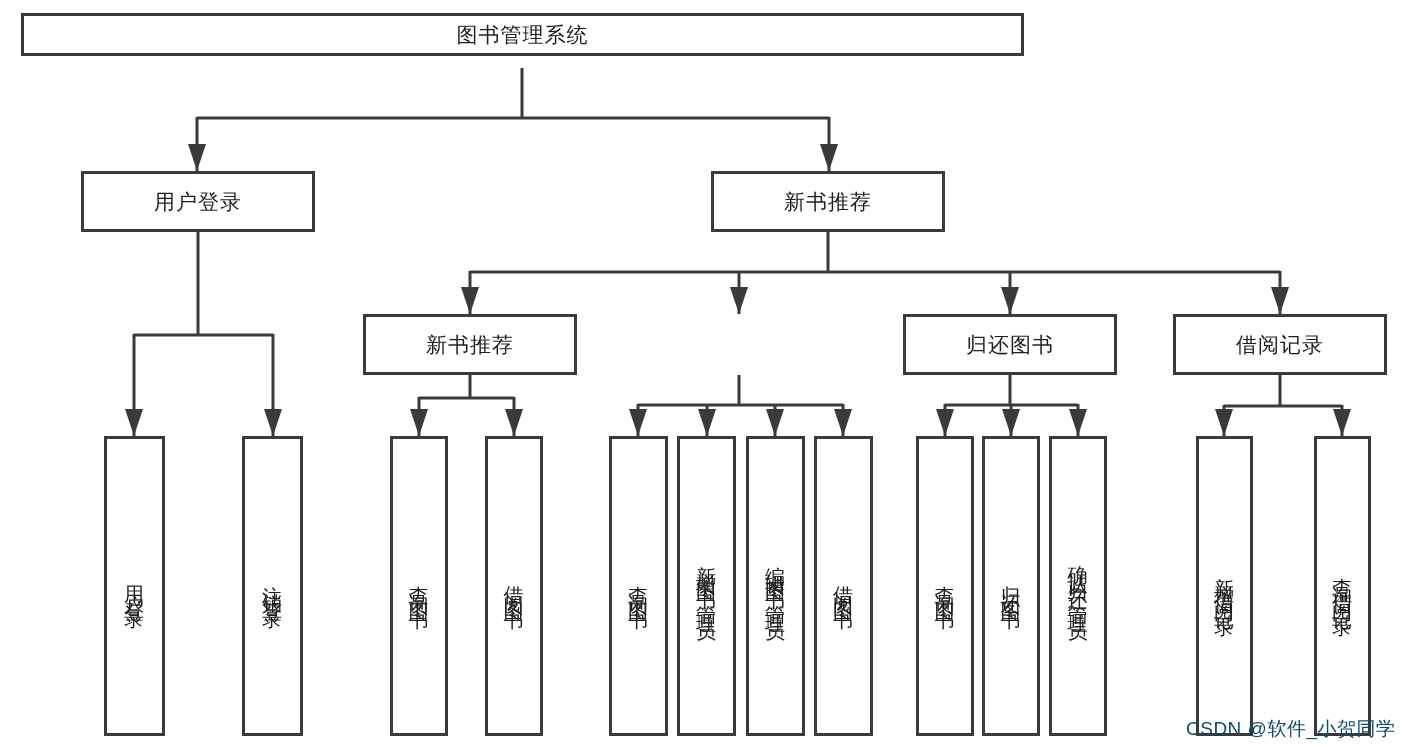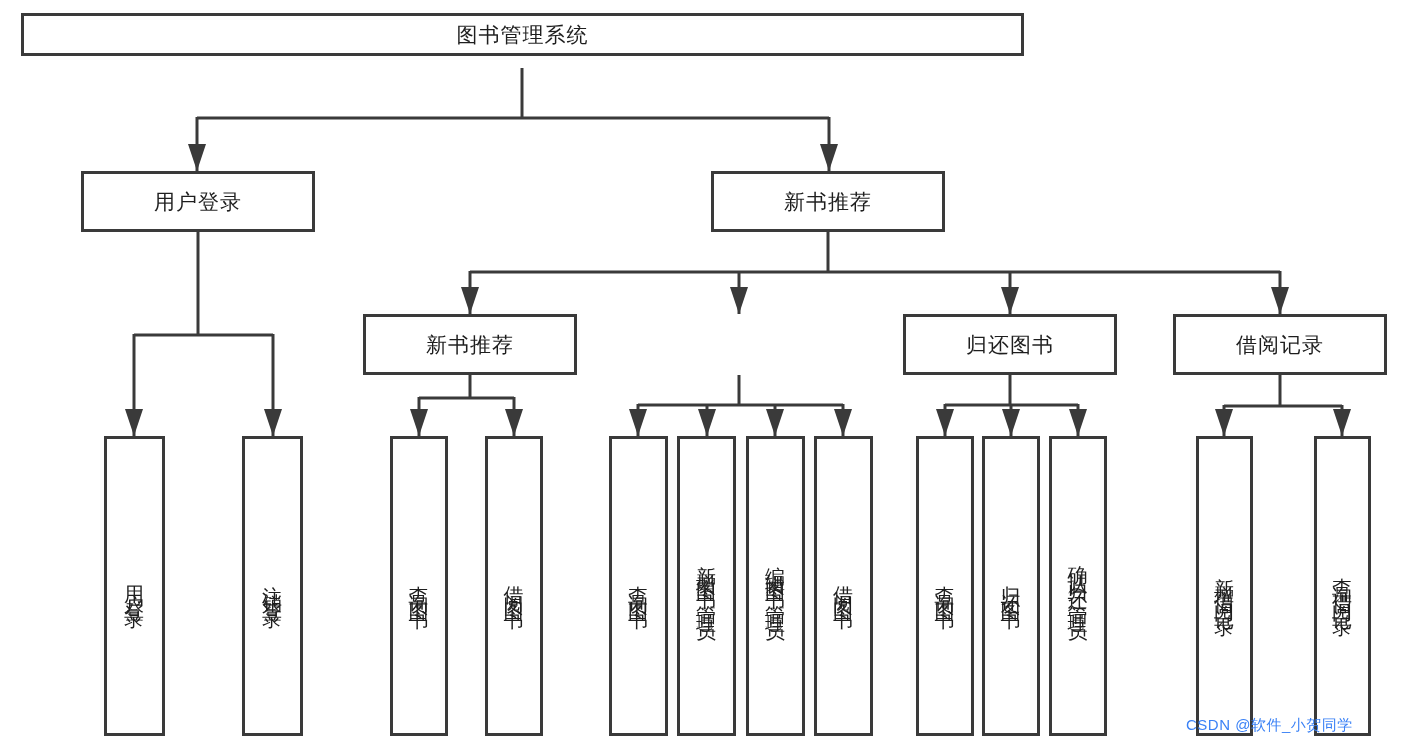--- a/index.html
+++ b/index.html
@@ -37,22 +37,22 @@
     text-orientation: mixed;
     font-size: 20px;
     line-height: 1;
     letter-spacing: 8px;
     white-space: nowrap;
   }
   .watermark {
     position: absolute;
     left: 1186px;
     top: 716px;
-    font-size: 15px;
-    color: #3b82f6;
+    font-size: 19px;
+    color: #0c4a6e;
     letter-spacing: 0.5px;
     white-space: nowrap;
     z-index: 5;
   }
   
   .n-root   { left: 21px;   top: 13px;  width: 1003px; height: 43px; }
   .n-login  { left: 81px;   top: 171px; width: 234px;  height: 61px; }
   .n-mgmt   { left: 711px;  top: 171px; width: 234px;  height: 61px; }
   .n-rec    { left: 363px;  top: 314px; width: 214px;  height: 61px; }
   .n-borrow { left: 632px;  top: 314px; width: 214px;  height: 61px; }

